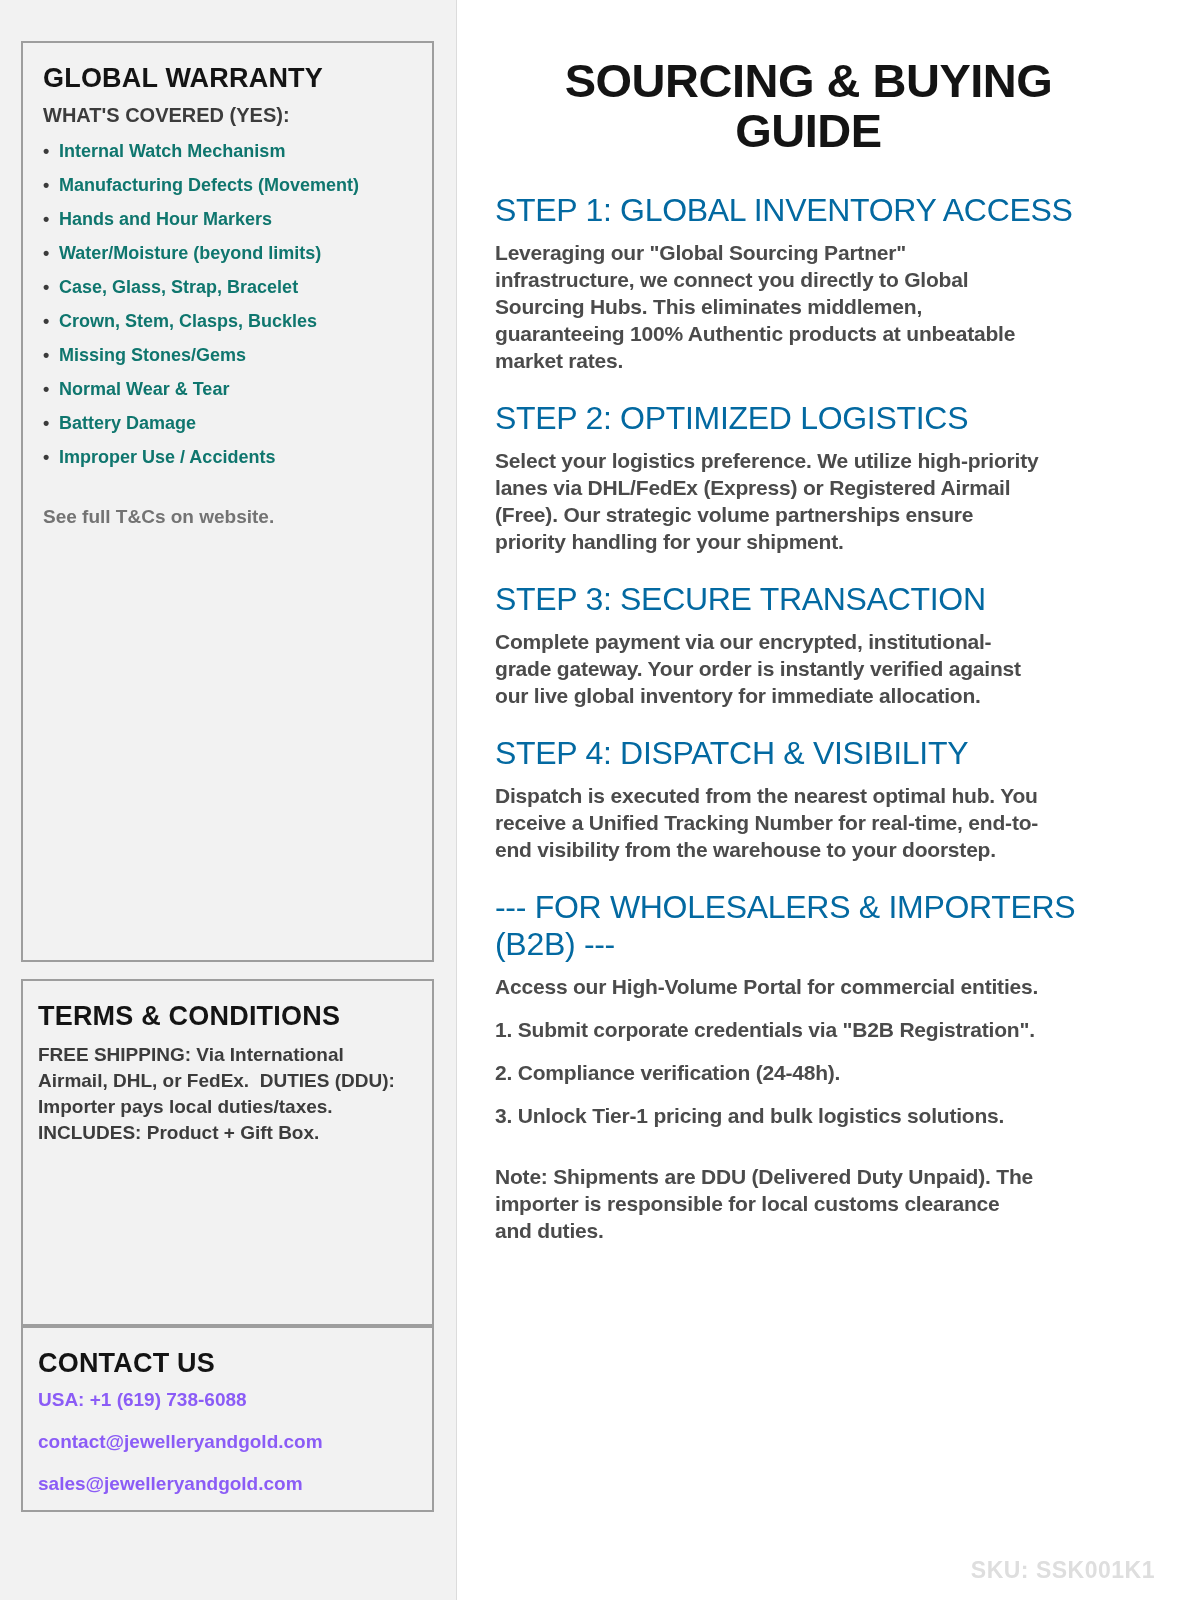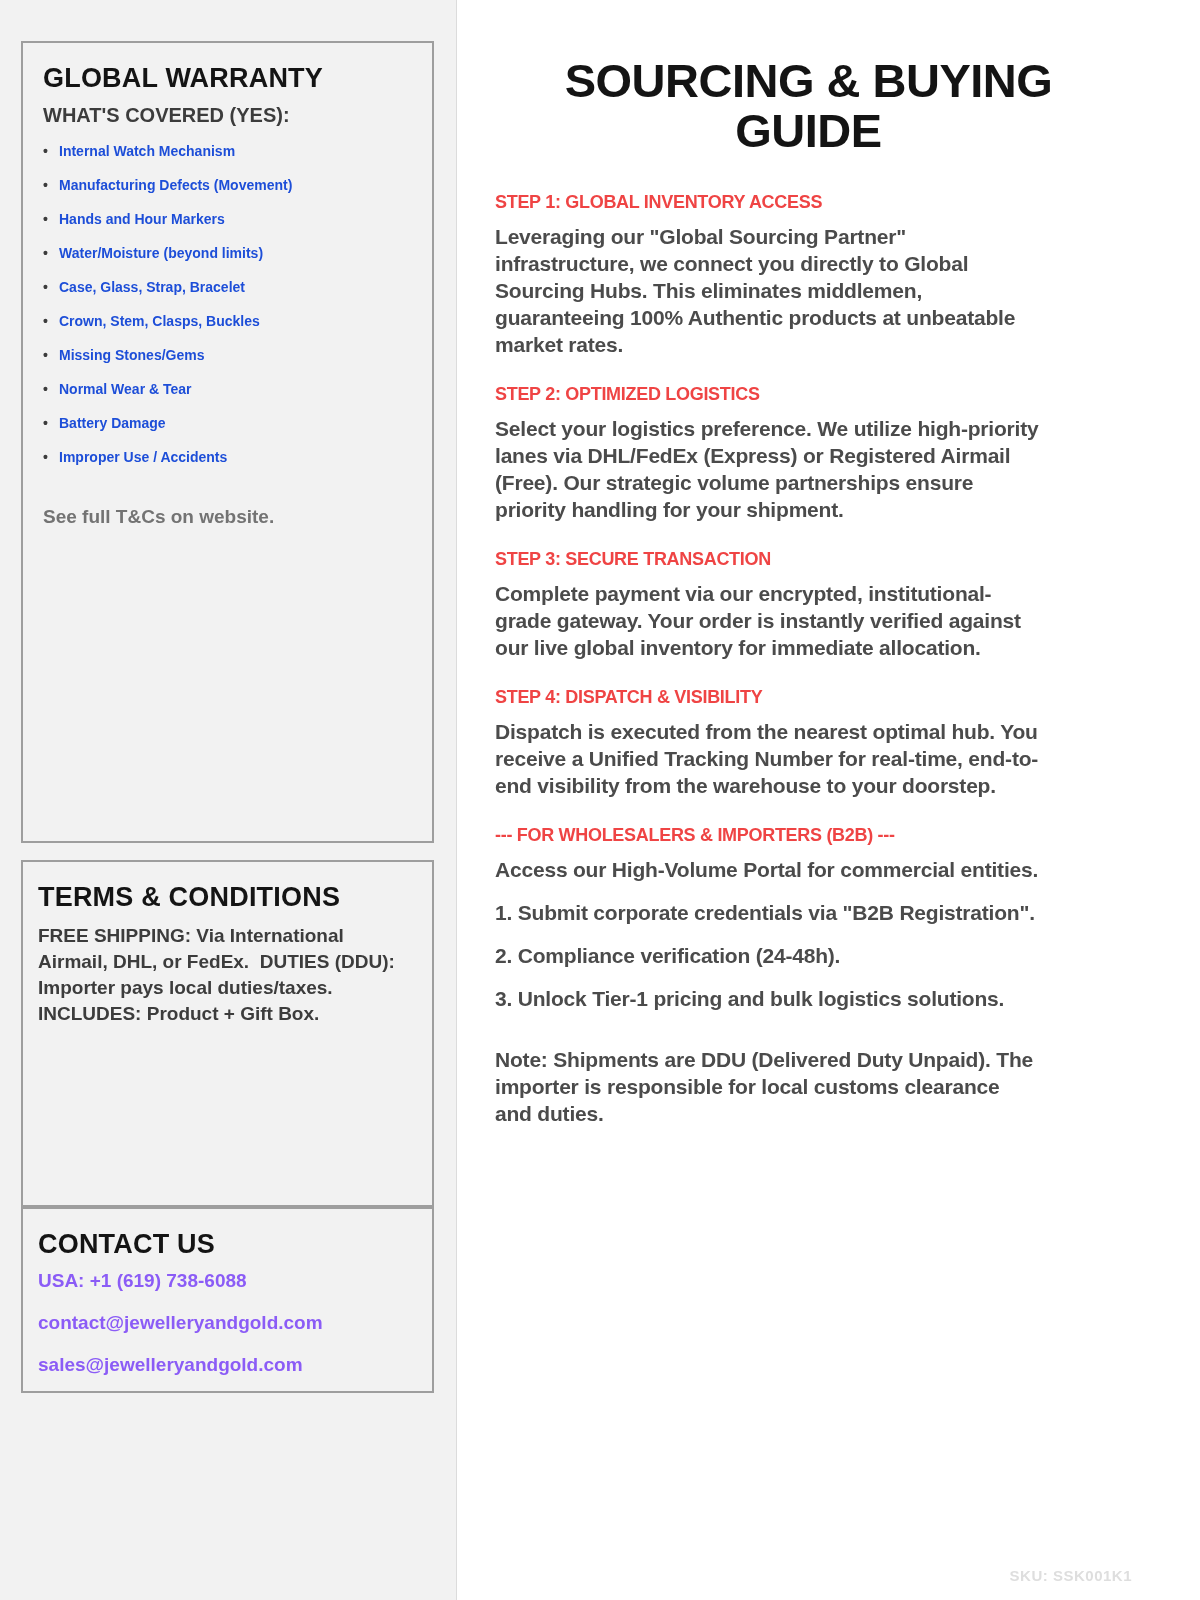--- a/index.html
+++ b/index.html
@@ -18,43 +18,43 @@
     left: 0; top: 0;
     width: 457px; height: 1600px;
     background: #f2f2f2;
     border-right: 1px solid #dcdcdc;
   }
   .box {
     margin: 0 22px 0 21px;
     border: 2px solid #9e9e9e;
     padding: 14px 16px 0 15px;
   }
-  .box-warranty { margin-top: 41px; height: 802px; padding-left: 20px; }
+  .box-warranty { margin-top: 41px; height: 921px; padding-left: 20px; }
   .box-terms    { margin-top: 17px; height: 347px; }
   .box-contact  { height: 186px; }
   .box-title {
     font-size: 27px;
     font-weight: bold;
     color: #141414;
     letter-spacing: 0.2px;
     margin: 6px 0 10px 0;
   }
   .sub-heading {
     font-size: 20px;
     font-weight: bold;
     color: #3c3c3c;
     margin: 2px 0 14px 0;
   }
   .sub-heading.second { margin-top: 40px; }
   ul.bullets { list-style: none; }
   ul.bullets li {
     position: relative;
-    font-size: 14px;
-    font-weight: bold;
-    color: #1d4ed8;
+    font-size: 18px;
+    font-weight: bold;
+    color: #0f766e;
     line-height: 21px;
     margin-bottom: 13px;
     padding-left: 16px;
   }
   ul.bullets li::before {
     content: "\2022";
     position: absolute;
     left: 0; top: 0;
     color: #3c3c3c;
   }
@@ -91,43 +91,43 @@
     margin-top: 56px;
     font-size: 47px;
     line-height: 50px;
     font-weight: bold;
     color: #141414;
     letter-spacing: -0.5px;
     text-align: center;
   }
   .content { margin-top: 36px; }
   .step-heading {
-    font-size: 18px;
-    font-weight: bold;
-    color: #ef4444;
+    font-size: 32px;
+    font-weight: normal;
+    color: #0369a1;
     letter-spacing: -0.3px;
     margin: 26px 0 10px 0;
   }
   .step-heading.first { margin-top: 0; }
   .step-body, .b2b-text {
     max-width: 545px;
     font-size: 21px;
     font-weight: bold;
     color: #4b4b4b;
     line-height: 27px;
     letter-spacing: -0.2px;
   }
   .b2b-step { margin-top: 16px; }
   .b2b-intro { margin-top: 2px; }
   .b2b-note { margin-top: 34px; }
   .sku {
     position: absolute;
-    right: 68px;
+    right: 45px;
     bottom: 16px;
-    font-size: 15px;
+    font-size: 23px;
     font-weight: bold;
     letter-spacing: 0.5px;
     color: #dedede;
   }
 </style>
 </head>
 <body>
 
 <div class="page">
 

